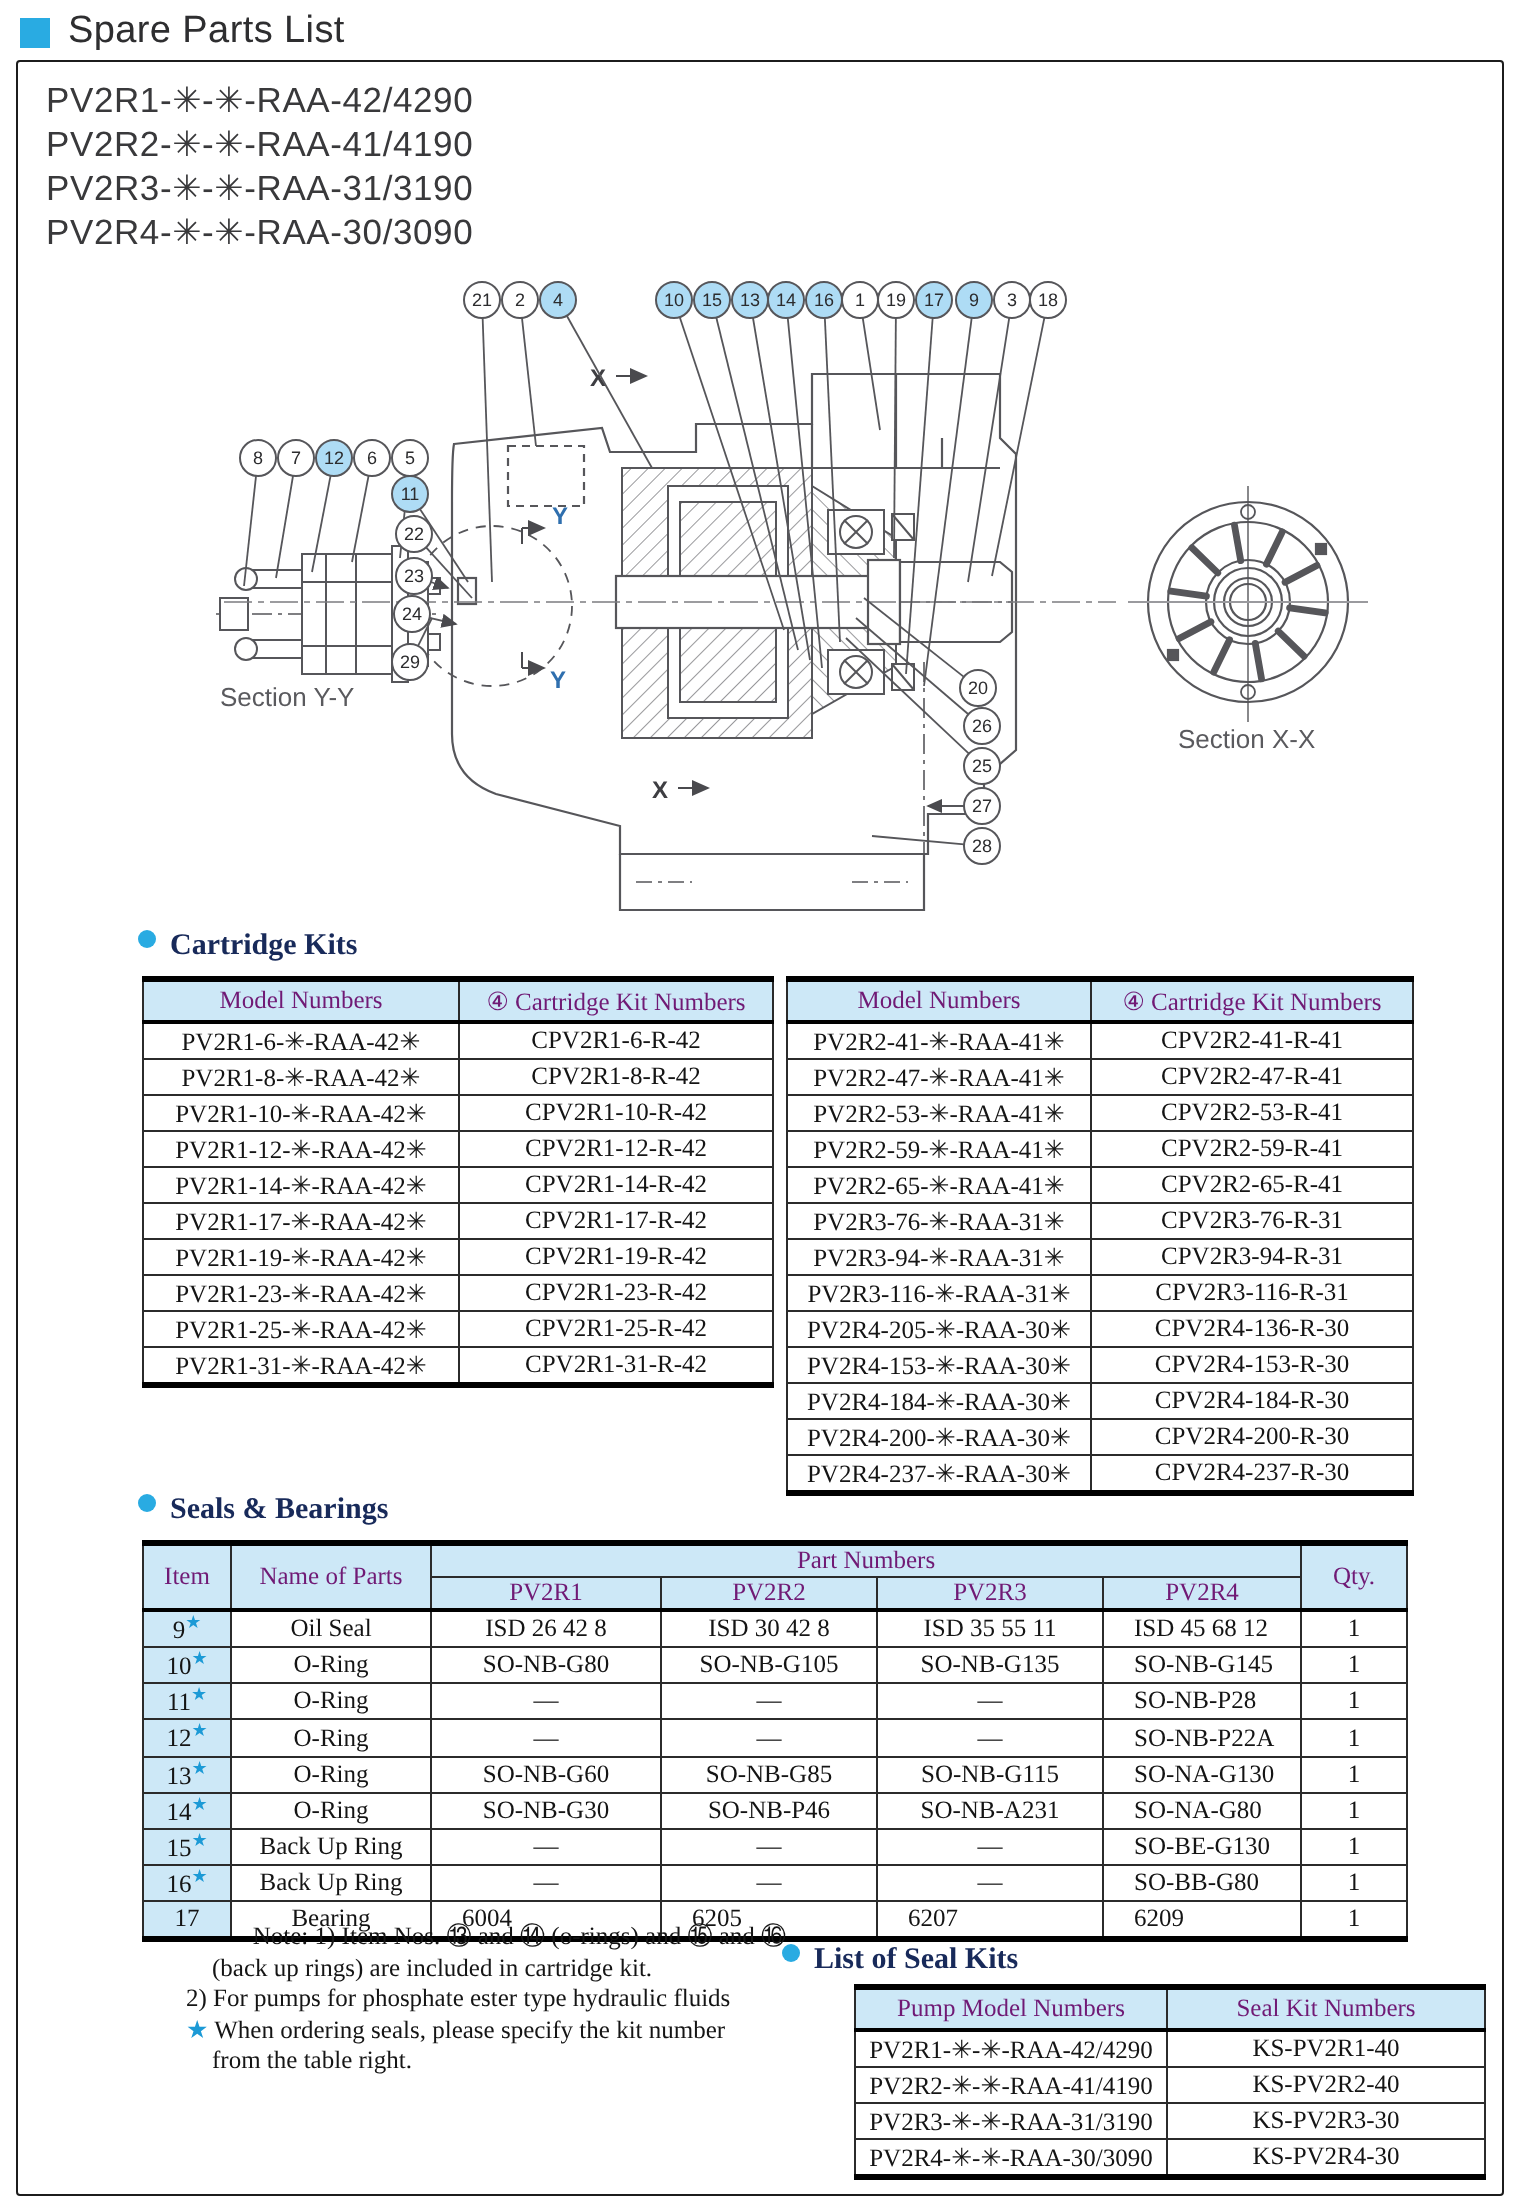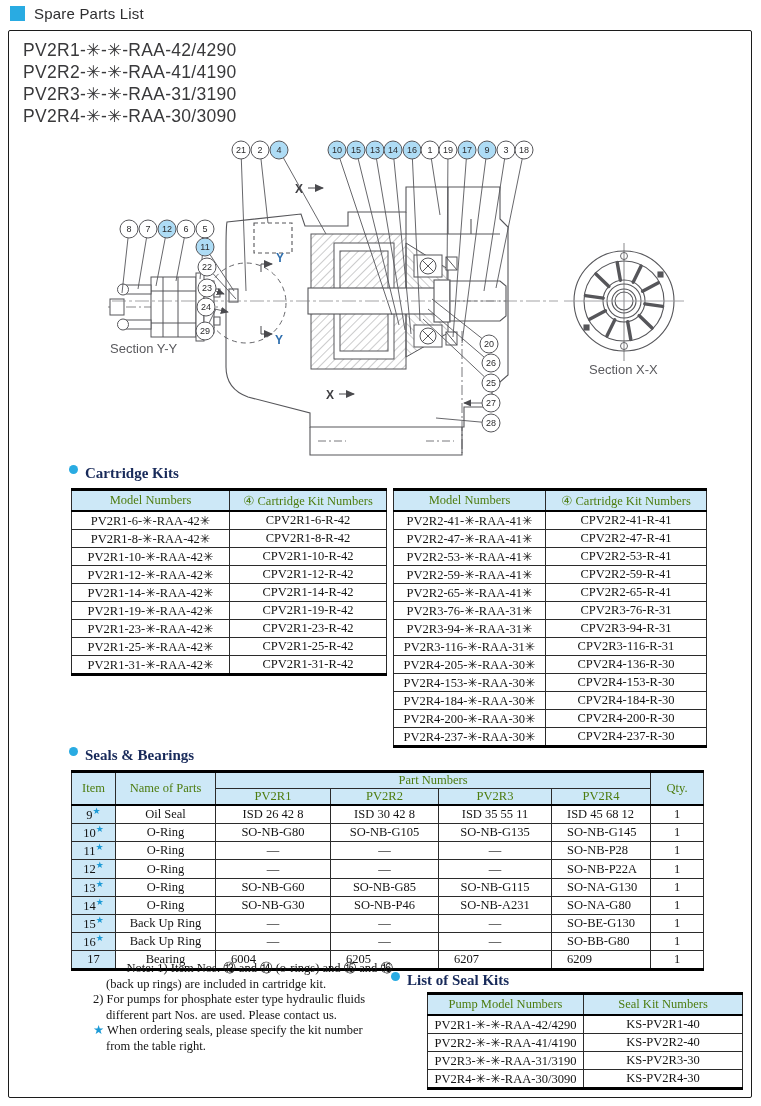--- a/index.html
+++ b/index.html
@@ -1,37 +1,37 @@
 <!DOCTYPE html>
 <html><head>
 <meta charset="utf-8">
 <style>
   html,body { margin:0; padding:0; background:#fff; }
   .page { position:relative; width:761px; height:1106px; background:#fff; overflow:hidden;
           font-family:"Liberation Sans", sans-serif; }
   .page-title-row { position:absolute; left:10px; top:5px; display:flex; align-items:center; gap:9px; }
   .title-sq { width:15px; height:15px; background:#29ABE2; display:inline-block; }
-  .title-text { font-size:15px; color:#2e2e30; letter-spacing:.2px; }
+  .title-text { font-size:19px; color:#2e2e30; letter-spacing:.2px; }
   .frame { position:absolute; left:8px; top:30px; width:742px; height:1066px;
            border:1.6px solid #1c1c1c; border-radius:2px; }
   .models { position:absolute; left:14px; top:8px; font-size:17.5px; color:#39393b;
             line-height:22px; letter-spacing:.3px; }
   .diagram { position:absolute; left:87px; top:100px; }
   .diagram text { font-family:"Liberation Sans", sans-serif; }
   .lbl  { font-size:13px; fill:#5a5a5e; }
   .axis { font-size:12px; font-weight:bold; fill:#3e3e42; }
   .axis-y { font-size:12px; font-weight:bold; fill:#2f6fae; }
   .cnum { font-size:9px; fill:#2c2c2e; }
   .sec-title { position:absolute; display:flex; gap:7px;
                font-family:"Liberation Serif", serif; font-weight:bold; font-size:15px; color:#182a5a; }
   .bullet { width:9px; height:9px; border-radius:50%; background:#29ABE2; display:inline-block; }
   table.cat { position:absolute; border-collapse:collapse; table-layout:fixed;
               font-family:"Liberation Serif", serif; font-size:12.5px; color:#141414;
               border-top:3px solid #000; border-bottom:3px solid #000; }
-  table.cat th { background:#CDE8F7; color:#4d7c0f; font-weight:normal; height:19px;
+  table.cat th { background:#CDE8F7; color:#701a75; font-weight:normal; height:19px;
                  border:1px solid #2b2b2b; padding:0 2px; }
   table.cat thead { border-bottom:2.5px solid #000; }
   table.cat td { text-align:center; height:17px; border:1px solid #2b2b2b; padding:0 2px; }
   table.seals th { height:15px; }
   td.item { background:#CDE8F7; }
   sup.star, .nstar { color:#1C9AD6; }
   sup.star { font-size:9px; }
   td.pv4.val { text-align:left; padding-left:15px; }
   tr.bearing td.part { text-align:left; padding-left:15px; }
   .note { position:absolute; left:54px; top:930px; width:330px;
@@ -364,20 +364,24 @@
           </tr>
           <tr>
             <td>PV2R1-12-✳-RAA-42✳</td>
             <td>CPV2R1-12-R-42</td>
           </tr>
           <tr>
             <td>PV2R1-14-✳-RAA-42✳</td>
             <td>CPV2R1-14-R-42</td>
           </tr>
           <tr>
+            <td>PV2R1-17-✳-RAA-42✳</td>
+            <td>CPV2R1-17-R-42</td>
+          </tr>
+          <tr>
             <td>PV2R1-19-✳-RAA-42✳</td>
             <td>CPV2R1-19-R-42</td>
           </tr>
           <tr>
             <td>PV2R1-23-✳-RAA-42✳</td>
             <td>CPV2R1-23-R-42</td>
           </tr>
           <tr>
             <td>PV2R1-25-✳-RAA-42✳</td>
             <td>CPV2R1-25-R-42</td>
@@ -567,21 +571,20 @@
             <td class="part pv4 val">6209</td>
             <td>1</td>
           </tr>
         </tbody>
     </table>
 
     <div class="note" id="note">
         <div style="padding-left: 0px; text-align: right;">Note: 1) Item Nos. ⑬ and ⑭ (o-rings) and ⑮ and ⑯</div>
         <div style="padding-left: 43px;">(back up rings) are included in cartridge kit.</div>
         <div style="padding-left: 30px;">2) For pumps for phosphate ester type hydraulic fluids</div>
-        <div style="padding-left: 43px;">different part Nos. are used.  Please contact us.</div>
         <div style="padding-left: 30px;"><span class="nstar">★</span> When ordering seals, please specify the kit number</div>
         <div style="padding-left: 43px;">from the table right.</div>
       </div>
 
     <div class="sec-title" style="left:382px; top:941px;">
       <span class="bullet"></span>
       <span>List of Seal Kits</span>
     </div>
 
     <table class="cat" style="left:382px; top:961px; width:315px;margin-left:36px;">

